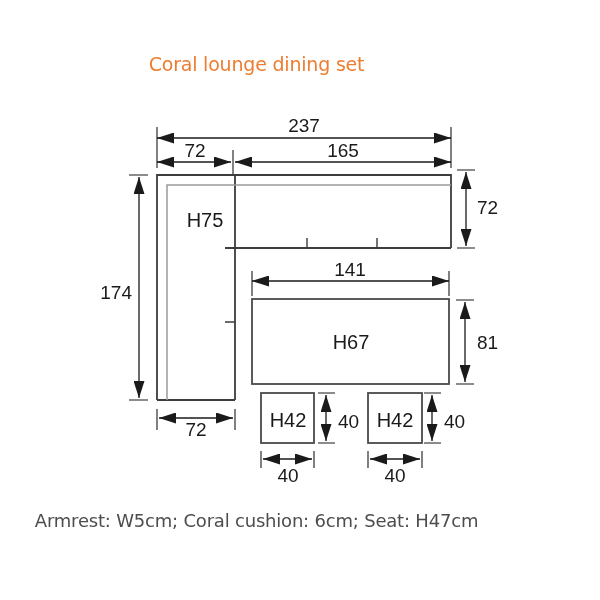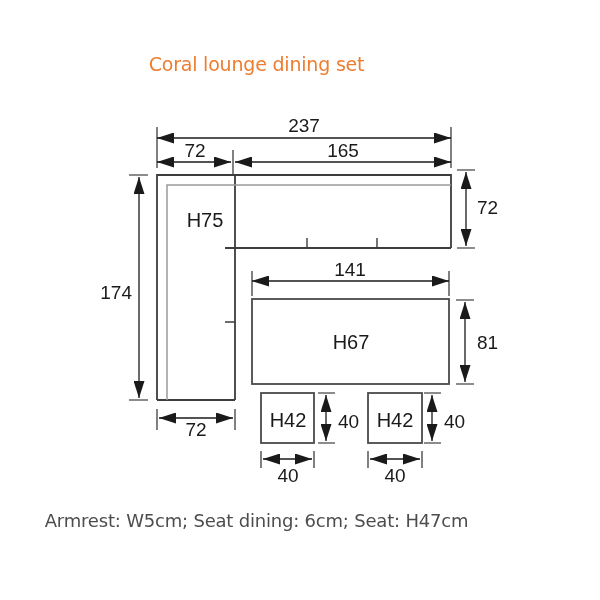--- a/index.html
+++ b/index.html
@@ -143,15 +143,15 @@
     </g>
 
     <g>
       <path class="ext" d="M157,409 V430 M235,409 V430"></path>
       <line class="dim" x1="159" y1="418" x2="233" y2="418" marker-start="url(#arr)" marker-end="url(#arr)"></line>
       <text class="dt" x="196" y="436" text-anchor="middle">72</text>
     </g>
 
   </svg>
 
-  <div class="caption">Armrest: W5cm; Seat dining: 6cm; Seat: H47cm</div>
+  <div class="caption">Armrest: W5cm; Coral cushion: 6cm; Seat: H47cm</div>
 
 </div>
 
 </body></html>

